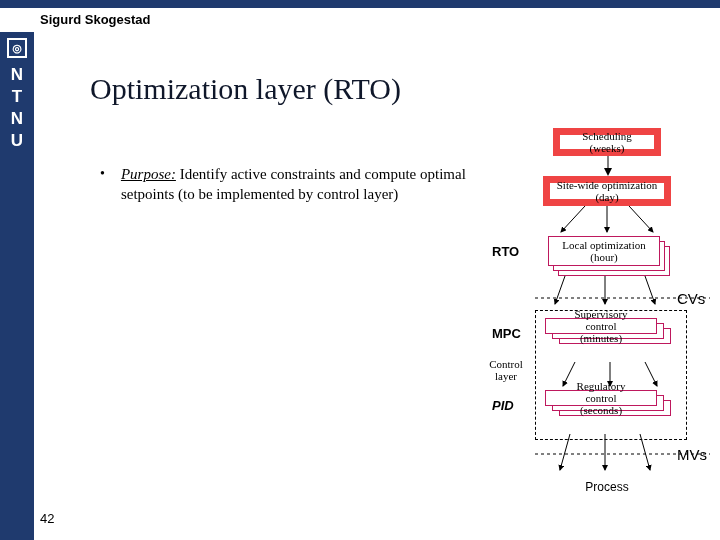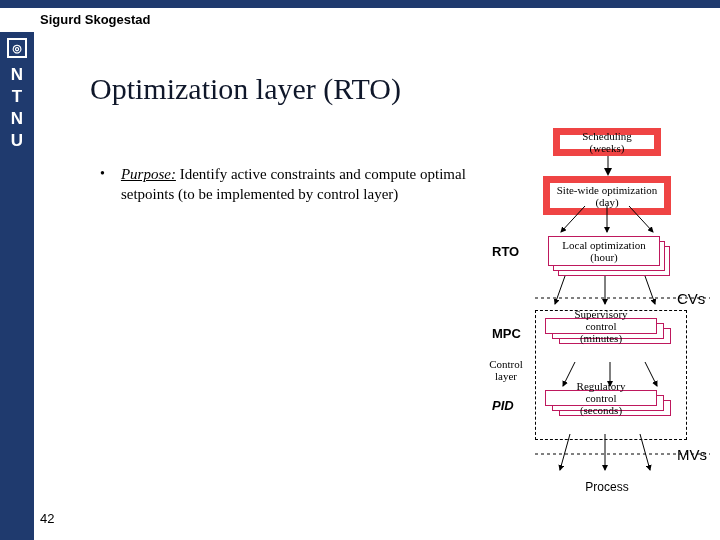--- a/index.html
+++ b/index.html
@@ -185,21 +185,21 @@
 
 <div class="hierarchy">
 
   <div class="single" style="left:58px; top:0; width:108px; height:28px;">Scheduling<br>(weeks)</div>
 
   <svg class="arrow" style="left:112px; top:28px;" width="2" height="20">
     <line x1="1" y1="0" x2="1" y2="16" stroke="#000"></line>
     <polygon points="1,20 -3,12 5,12" fill="#000"></polygon>
   </svg>
 
-  <div class="single" style="left:48px; top:48px; width:128px; height:39px;">Site-wide optimization<br>(day)</div>
+  <div class="single" style="left:48px; top:48px; width:128px; height:30px;">Site-wide optimization<br>(day)</div>
 
   <svg class="arrow" style="left:0; top:78px;" width="210" height="30">
     <defs>
         <marker id="ah" markerWidth="6" markerHeight="6" refX="5" refY="3" orient="auto">
           <path d="M0,0 L6,3 L0,6 z" fill="#000"></path>
         </marker>
       </defs>
     <line x1="90" y1="0" x2="66" y2="26" stroke="#000" marker-end="url(#ah)"></line>
     <line x1="112" y1="0" x2="112" y2="26" stroke="#000" marker-end="url(#ah)"></line>
     <line x1="134" y1="0" x2="158" y2="26" stroke="#000" marker-end="url(#ah)"></line>

